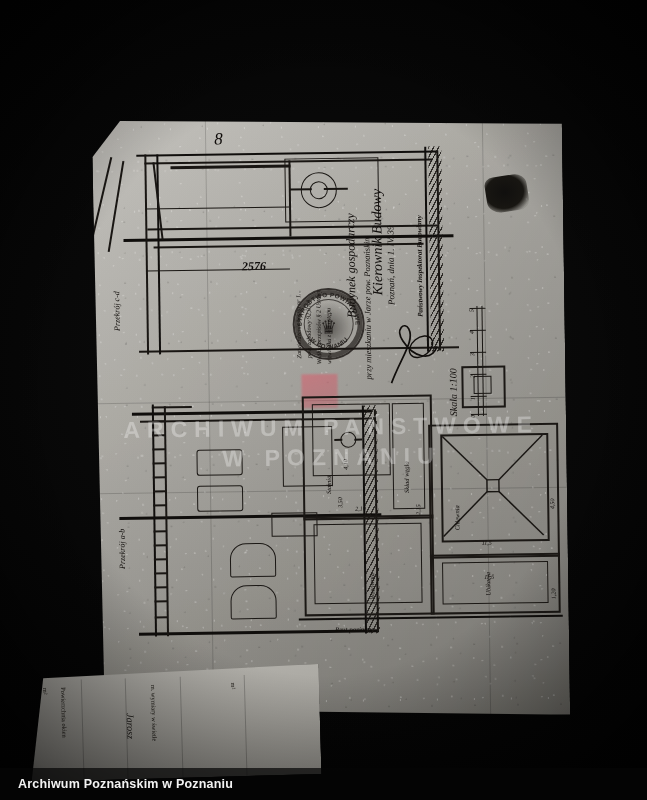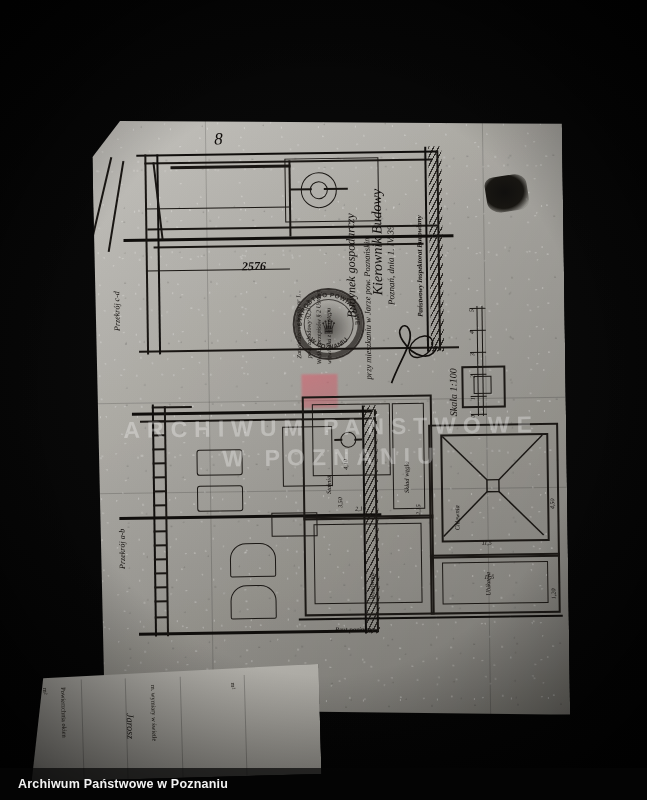--- a/index.html
+++ b/index.html
@@ -316,15 +316,15 @@
     <div class="ft rotp90" style="left:38px;top:16px;">Powierzchnia okien</div>
     <div class="ft rotp90" style="left:20px;top:16px;">m²</div>
     <div class="ft rotp90" style="left:128px;top:16px;">m. wymiary w świetle</div>
     <div class="ft rotp90" style="left:208px;top:16px;">m²</div>
     <div class="hand rotp90" style="left:106px;top:44px;font-size:10px;">Jarosz</div>
   </div>
 
   <div class="vig"></div>
 
   <div class="wmbar">
-    <span>Archiwum Państwowe w Poznaniu</span>
+    <span>Archiwum Poznańskim w Poznaniu</span>
   </div>
 </div>
 
 </body></html>

